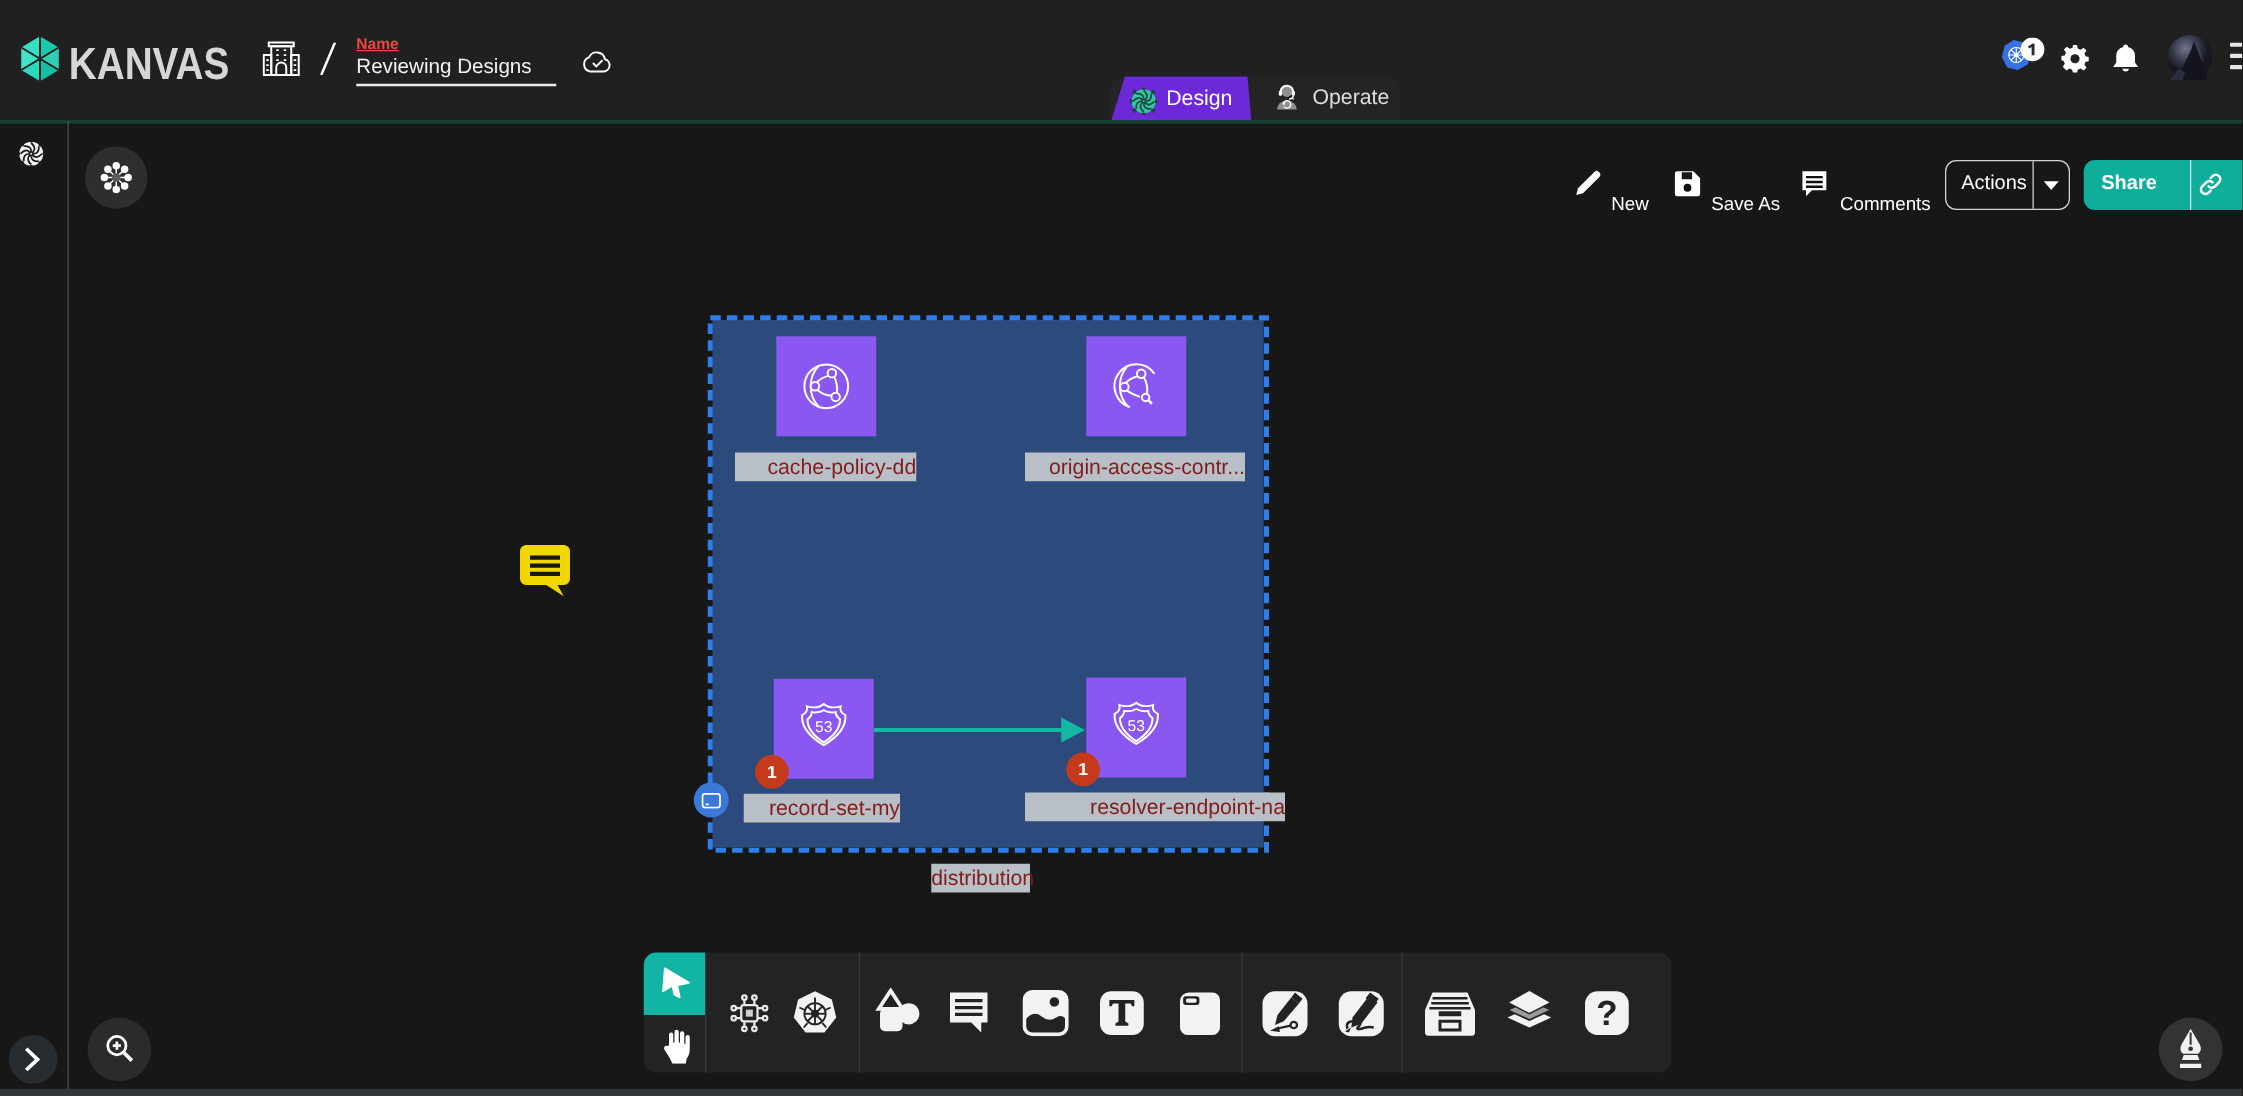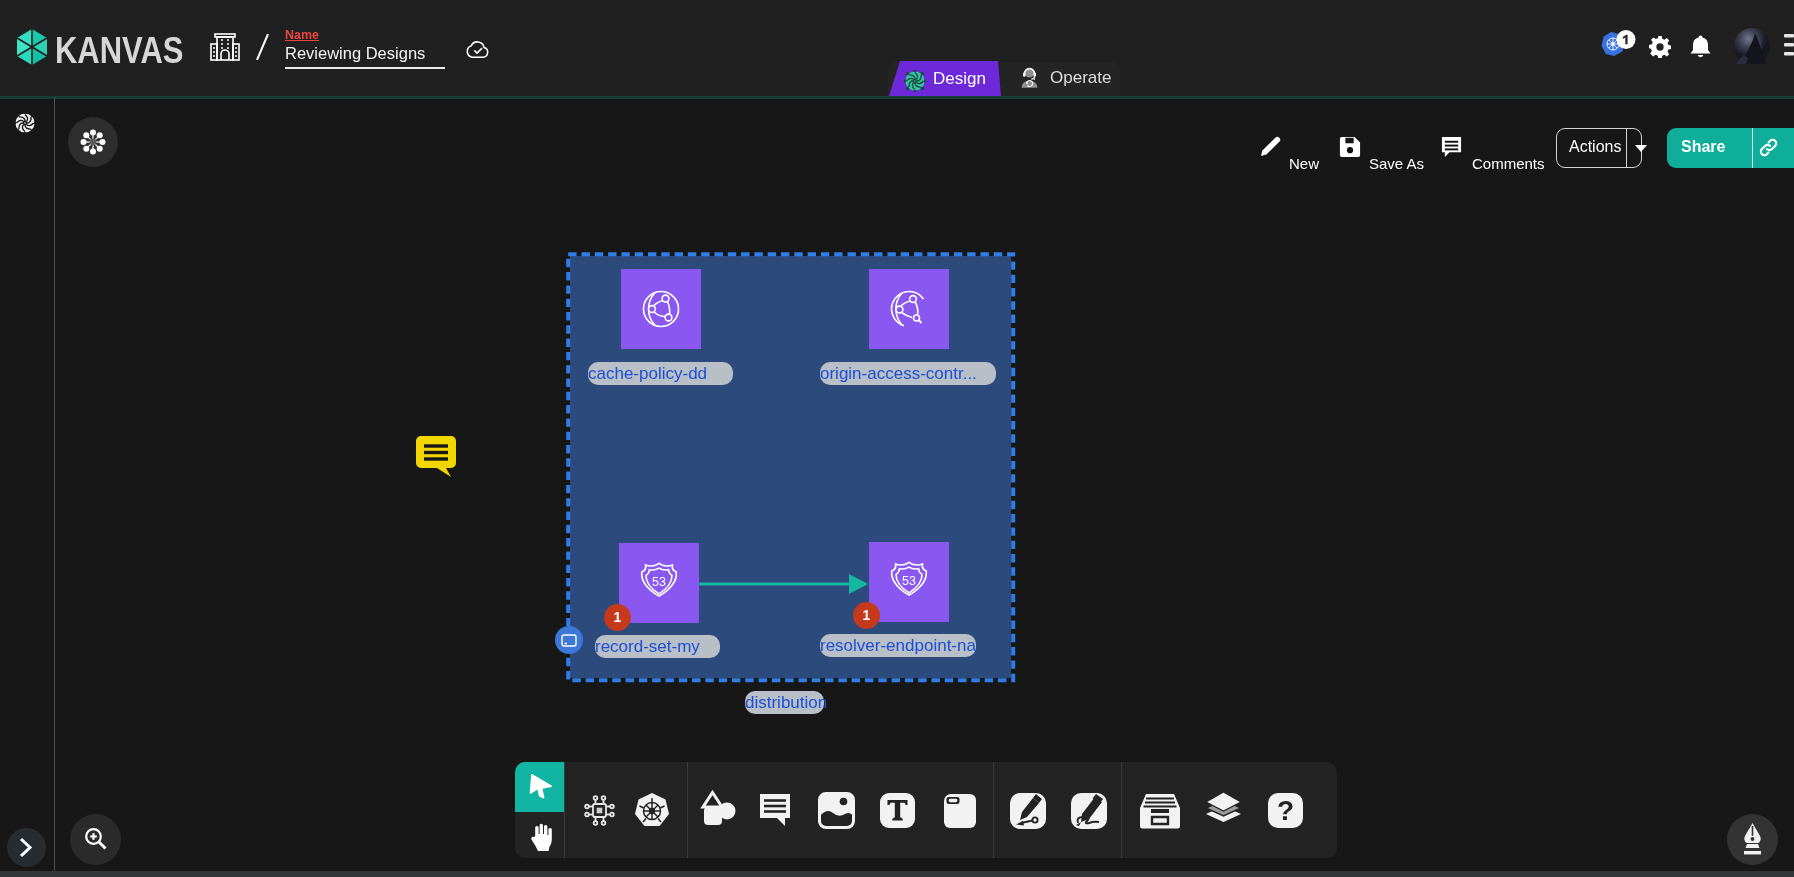--- a/index.html
+++ b/index.html
@@ -11,31 +11,31 @@
   #namelbl{left:285px;top:28px;font-size:12.5px;font-weight:bold;color:#ef4444;text-decoration:underline;}
   #nameval{left:285px;top:44px;font-size:16.5px;color:#f2f2f2;}
   #nameline{left:285px;top:67px;width:160px;height:2px;background:#ededed;}
   #slash{left:256px;top:34px;width:13px;height:26px;}
   
   #tabDesign{left:889px;top:61px;width:112px;height:35px;background:#6d28d9;clip-path:polygon(11px 0,109px 0,112px 35px,0 35px);}
   #tabDesign span{position:absolute;left:44px;top:8px;font-size:17px;color:#fff;}
   #tabOperate{left:1050px;top:68px;font-size:17px;color:#dedede;}
   
   .r2txt{font-size:15px;color:#fff;top:155px;}
-  #actions{left:1556px;top:128px;width:86px;height:40px;border:1px solid #d4d4d4;border-radius:9px;box-sizing:border-box;}
+  #actions{left:1556px;top:128px;width:100px;height:40px;border:1px solid #d4d4d4;border-radius:9px;box-sizing:border-box;}
   #actions .t{position:absolute;left:12px;top:9px;font-size:16px;color:#fff;}
   #actions .dv{position:absolute;left:69px;top:0px;width:1px;height:38px;background:#d4d4d4;}
   #actions .caret{position:absolute;left:78px;top:16px;width:0;height:0;border-left:6px solid transparent;border-right:6px solid transparent;border-top:7px solid #fff;}
   #share{left:1667px;top:128px;width:115px;height:40px;background:#0fae9b;border-radius:9px;padding-left:48px;}
   #share .t{position:absolute;left:14px;top:10px;font-size:16px;font-weight:bold;color:#fff;}
   #share .dv{position:absolute;left:85px;top:0;width:1px;height:40px;background:#cfeee9;}
   
   #selbox{left:570px;top:256px;width:441px;height:422px;background:#2c4a7c;}
   .node{width:80px;height:80px;background:#8a57f0;position:absolute;}
-  .lbl{position:absolute;background:#b9bfc6;border-radius:10px;color:#1d4ed8;font-size:17px;text-align:left;line-height:23px;height:23px;white-space:nowrap;}
+  .lbl{position:absolute;background:#b9bfc6;border-radius:0;color:#7f1d1d;font-size:17px;text-align:right;line-height:23px;height:23px;white-space:nowrap;}
   .badge{position:absolute;width:27px;height:27px;border-radius:50%;background:#c63a1c;color:#fff;font-size:14px;font-weight:bold;text-align:center;line-height:27px;}
   
   #btoolbar{left:515px;top:762px;width:822px;height:96px;background:#232323;border-radius:10px;}
   .sep{position:absolute;top:0;width:1px;height:96px;background:#3a3a3a;}
   #tealcell{position:absolute;left:0;top:0;width:49px;height:50px;background:#12b5a3;border-radius:10px 0 0 0;}
   
   .circ{border-radius:50%;position:absolute;}
   #bottomstrip{left:0;top:871px;width:1794px;height:6px;background:#333638;}
   #sidebarline{left:54px;top:97px;width:1px;height:780px;background:#4f4f4f;}
 </style></head>
@@ -332,21 +332,21 @@
 </svg>
 
 <svg class="abs" style="left:699px;top:570px" width="170" height="28" viewBox="0 0 170 28">
   <line x1="0" y1="14" x2="152" y2="14" stroke="#14b8a3" stroke-width="3.2"></line>
   <polygon points="150,4 169,14 150,24" fill="#14b8a3"></polygon>
 </svg>
 
 <div class="lbl" style="left:588px;top:362px;width:145px">cache-policy-dd</div>
 <div class="lbl" style="left:820px;top:362px;width:176px">origin-access-contr...</div>
 <div class="lbl" style="left:595px;top:635px;width:125px">record-set-my</div>
-<div class="lbl" style="left:820px;top:634px;width:156px">resolver-endpoint-na</div>
+<div class="lbl" style="left:820px;top:634px;width:208px">resolver-endpoint-na</div>
 <div class="lbl" style="left:745px;top:691px;width:79px">distribution</div>
 
 <div class="badge" style="left:604px;top:604px">1</div>
 <div class="badge" style="left:853px;top:602px">1</div>
 
 <div class="abs circ" style="left:555px;top:626px;width:28px;height:28px;background:#3c78d8;"></div>
 <svg class="abs" style="left:561px;top:634px" width="16" height="13" viewBox="0 0 16 13" fill="none" stroke="#fff" stroke-width="1.4">
   <rect x="1" y="1" width="14" height="11" rx="2"></rect>
   <line x1="3.5" y1="9.5" x2="6" y2="9.5"></line>
 </svg>

